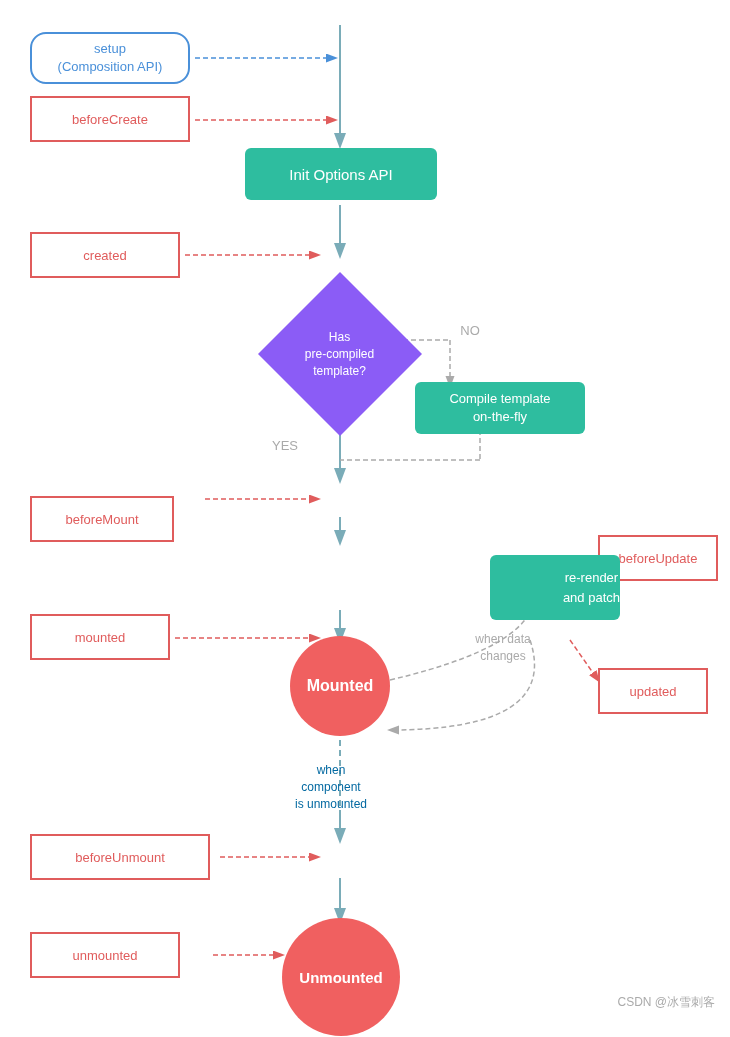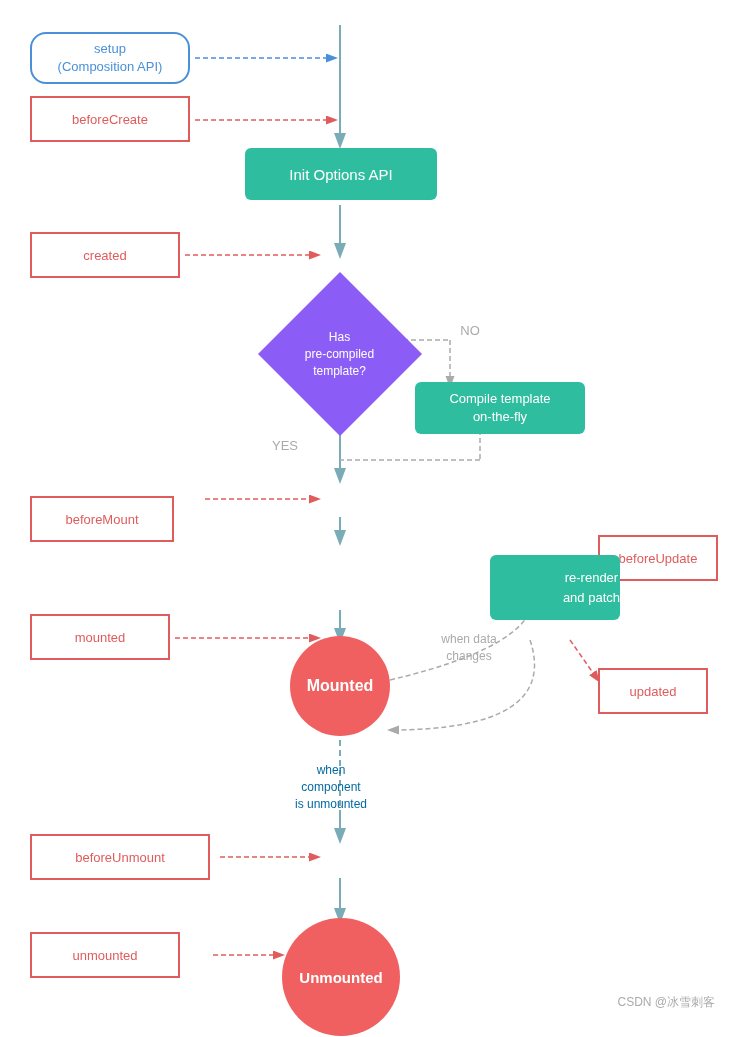--- a/index.html
+++ b/index.html
@@ -201,21 +201,21 @@
 
 
   <div class="node node-rect-red" style="left:30px; top:614px; width:140px; height:46px;">
     <span>mounted</span>
   </div>
 
   <div class="node node-circle-red" style="left:290px; top:636px; width:100px; height:100px;">
     <span style="font-size:16px; font-weight:bold;">Mounted</span>
   </div>
 
-  <div class="node" style="left:424px; top:628px; color:#aaa; font-size:12px; width:90px; height:40px; text-align:center; line-height:1.4;">
+  <div class="node" style="left:458px; top:628px; color:#aaa; font-size:12px; width:90px; height:40px; text-align:center; line-height:1.4;">
     <span style="white-space:pre-line;">when data
 changes</span>
   </div>
 
   <div class="node node-rect-red" style="left:598px; top:535px; width:120px; height:46px;">
     <span>beforeUpdate</span>
   </div>
 
   <div class="node node-rect-green" style="left:490px; top:555px; width:130px; height:65px; font-size:13px;justify-content:flex-end;">
     <span style="white-space:pre-line; line-height:1.5;">re-render

